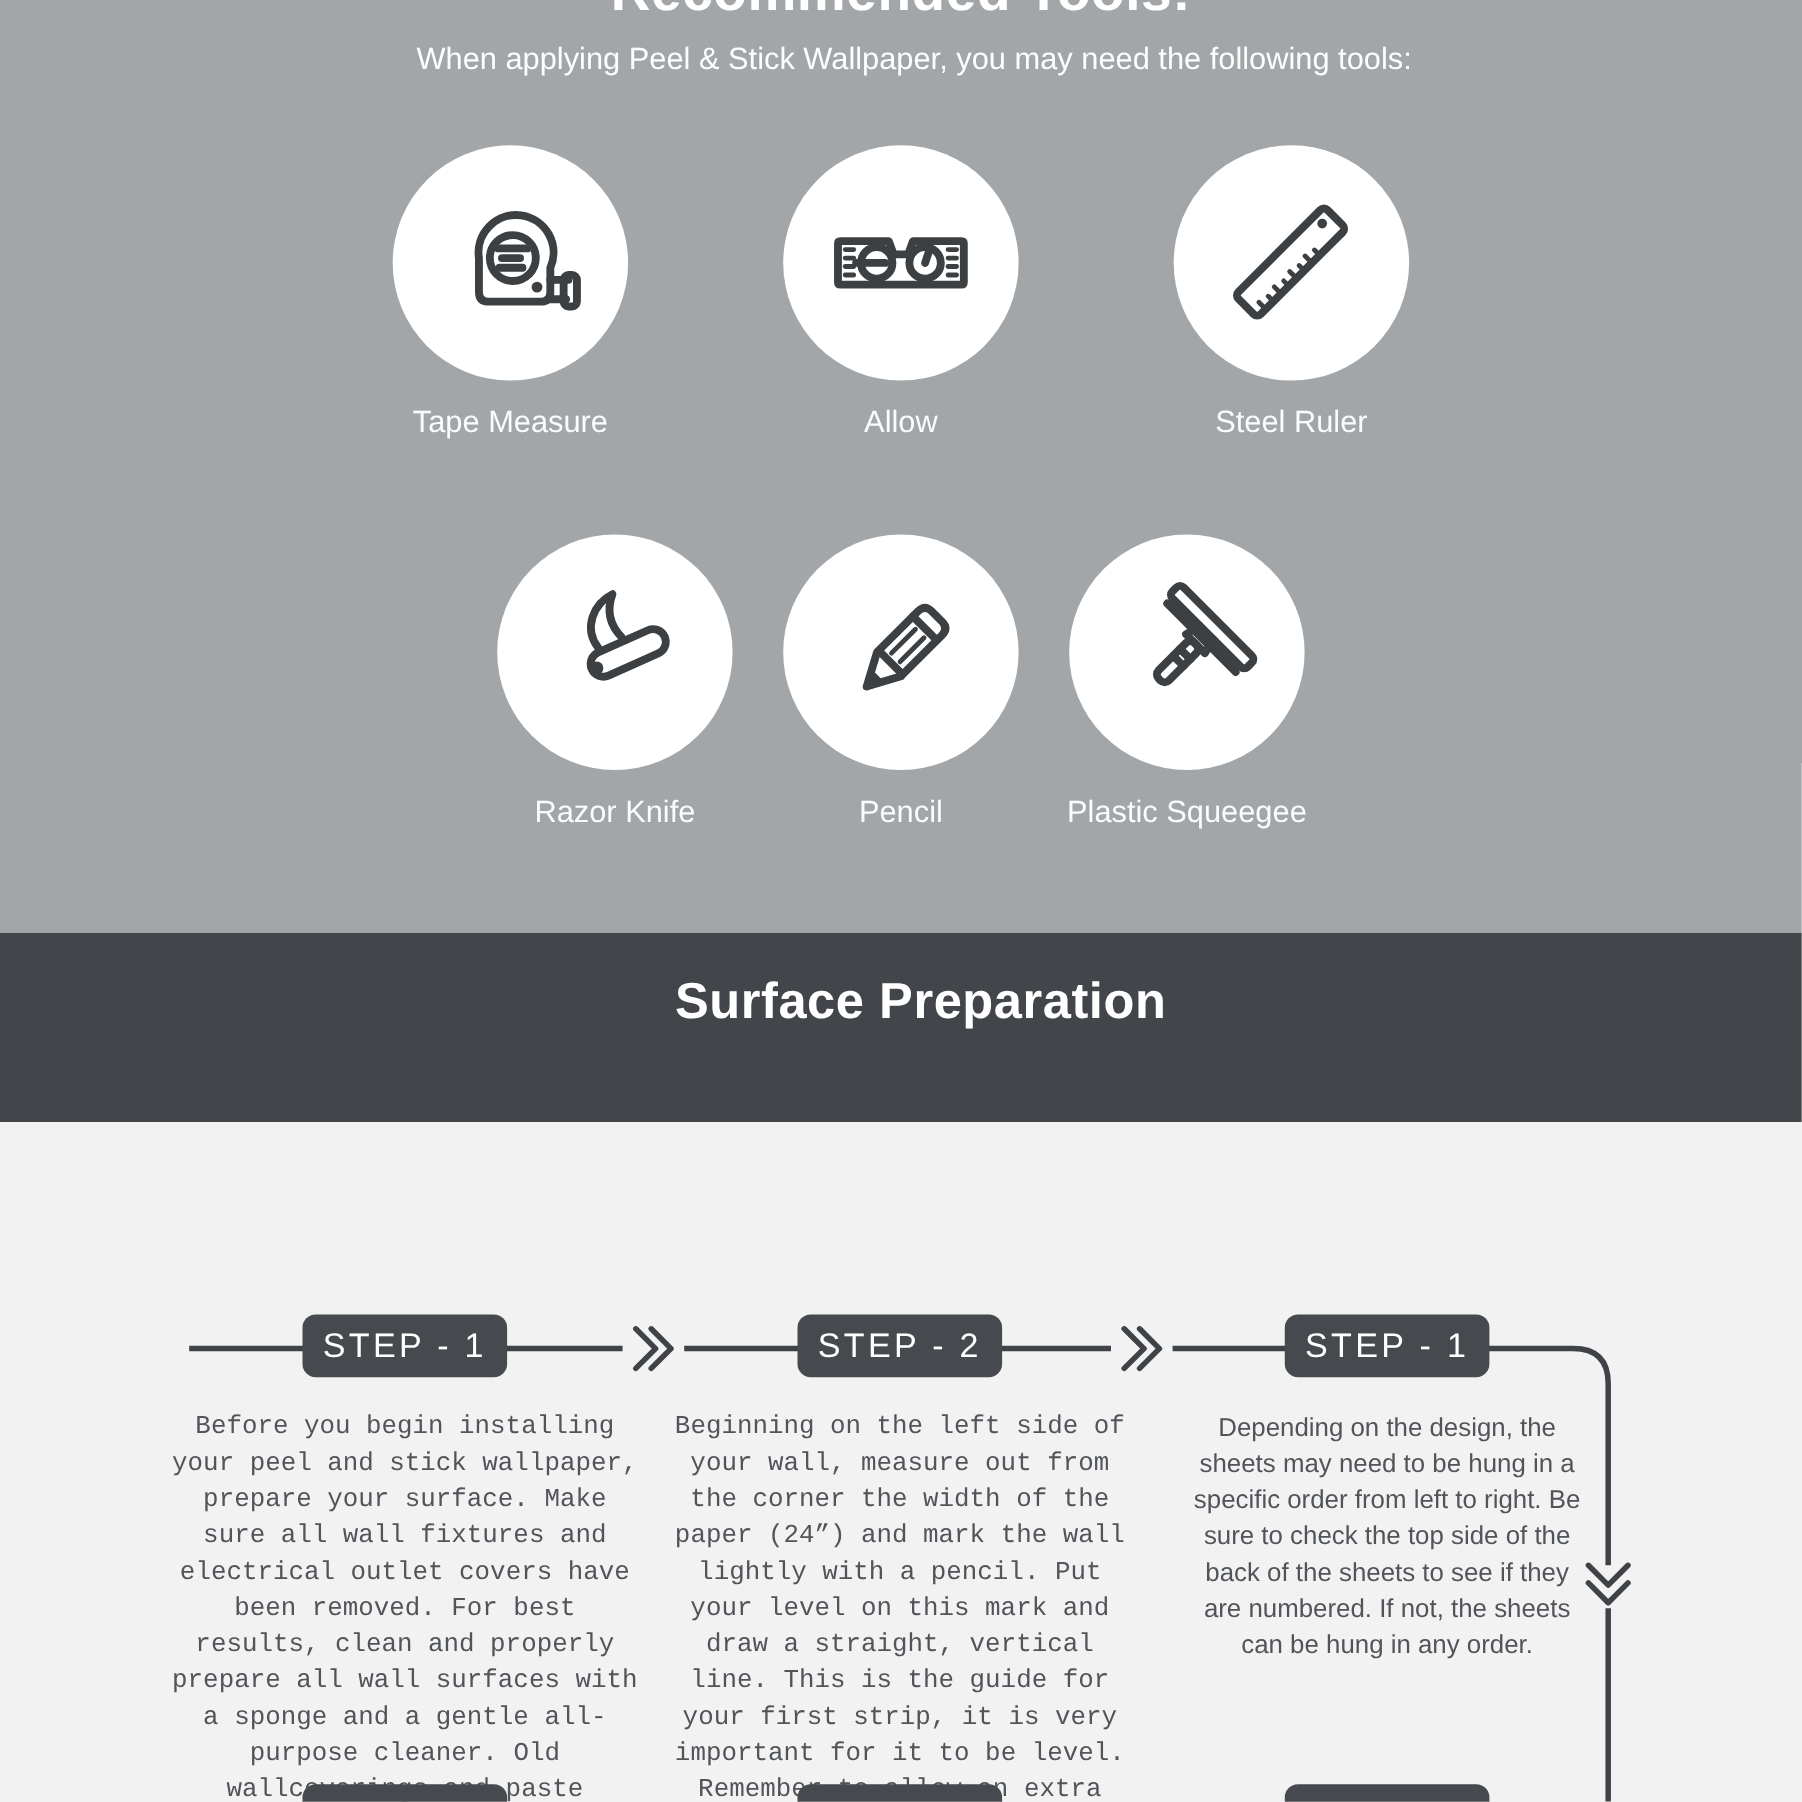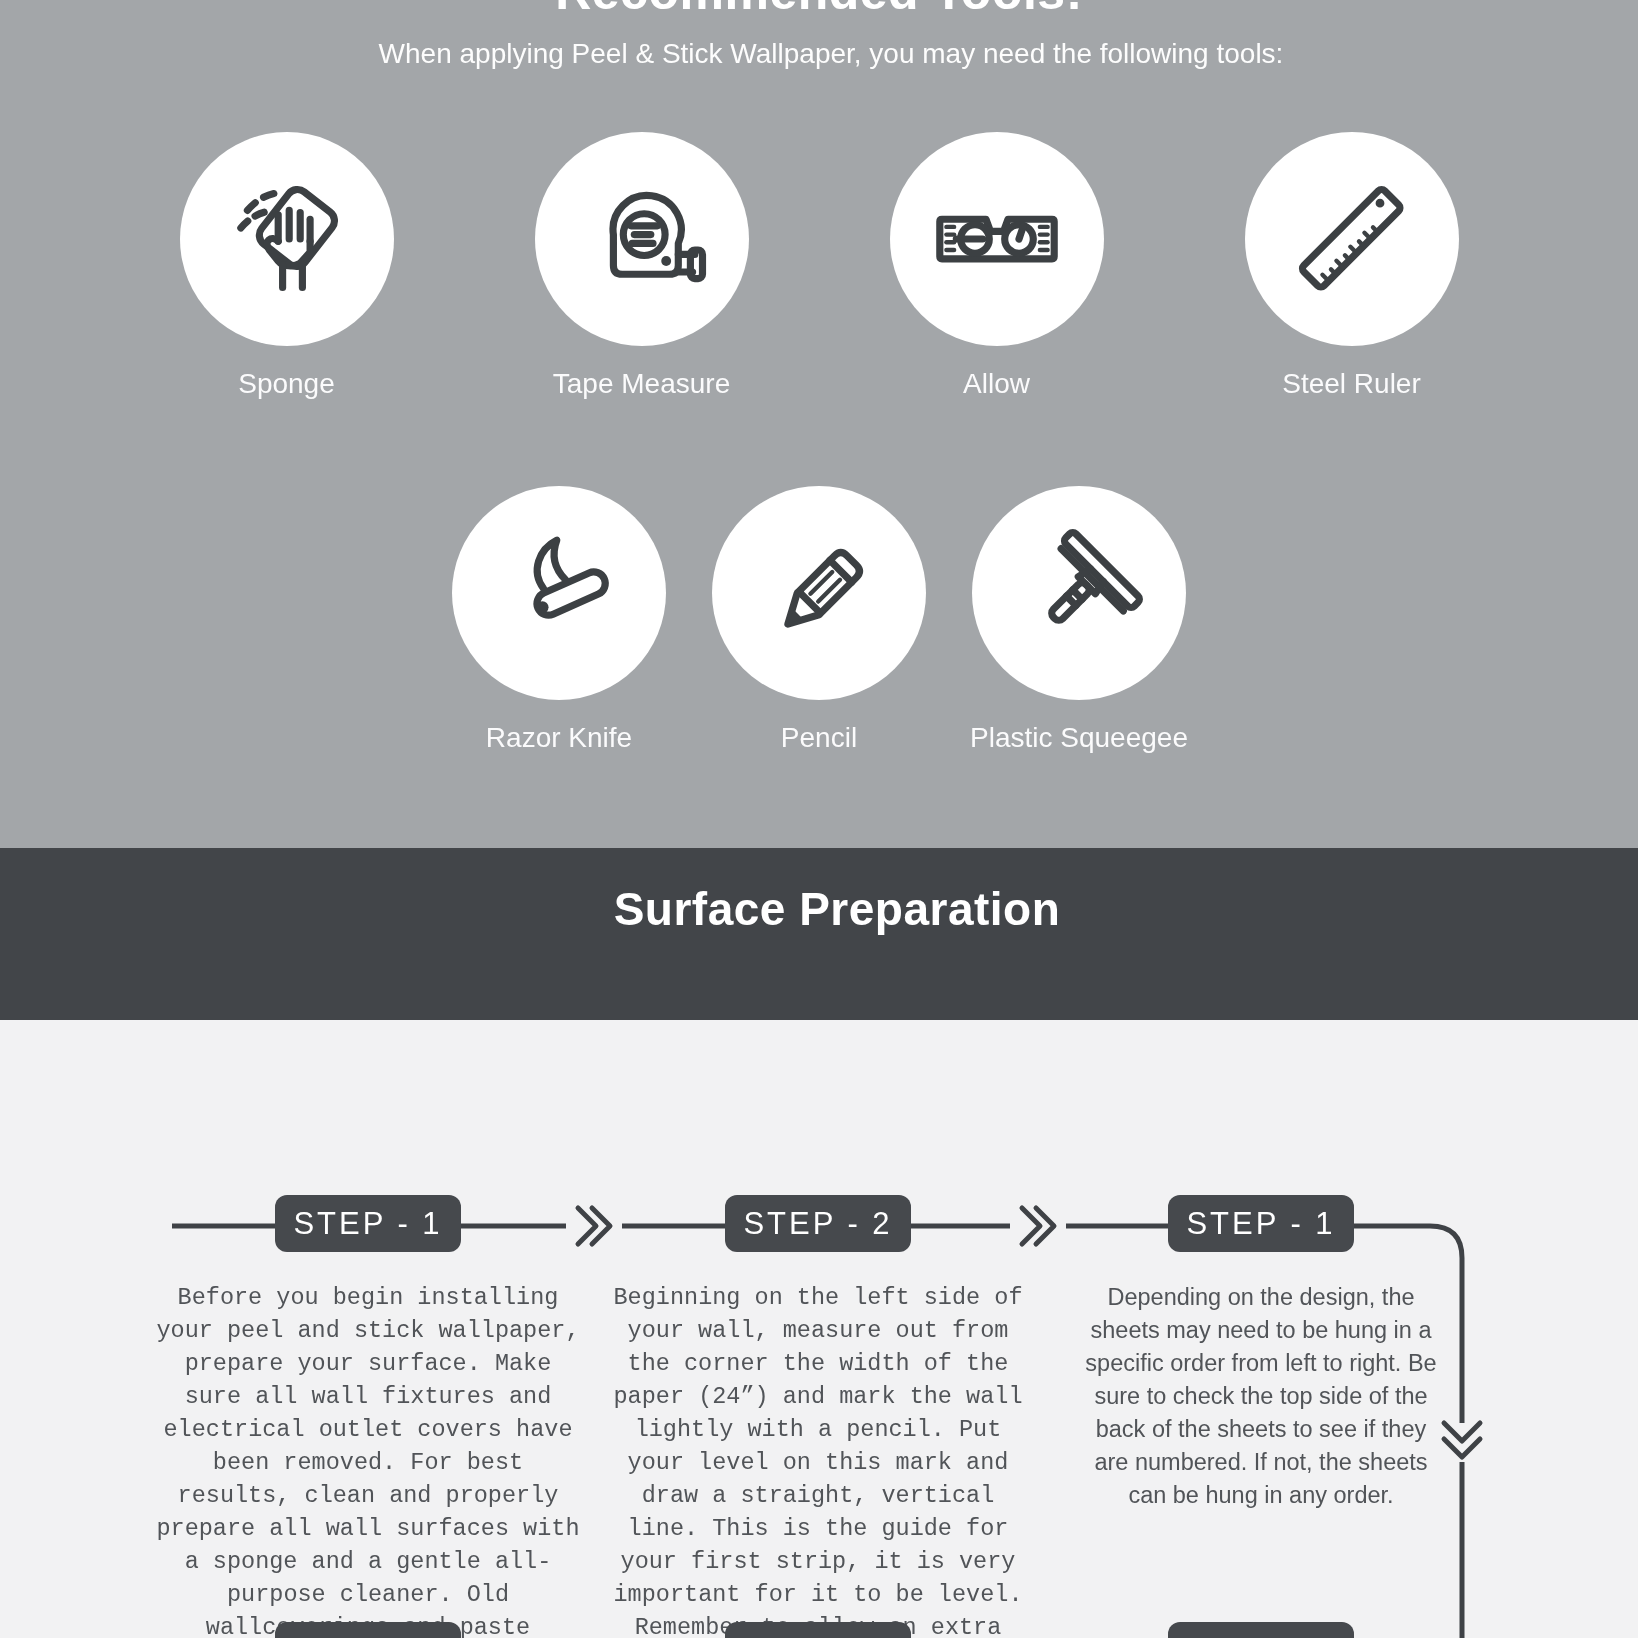--- a/index.html
+++ b/index.html
@@ -51,39 +51,20 @@
 </head>
 <body>
 
 <div class="page">
 
   <section class="sec-tools">
     <h1 class="tools-title">Recommended Tools:</h1>
     <p class="tools-subtitle">When applying Peel &amp; Stick Wallpaper, you may need the following tools:</p>
 
     <div class="tool-row row-1">
-      <div class="tool">
-        <div class="tool-circle">
-          <svg viewBox="0 0 120 120">
-            <g class="ic">
-              <path d="M24,34 Q36,20 52,18" stroke-dasharray="10 9"></path>
-              <path d="M18,50 Q28,38 42,35" stroke-dasharray="9 8"></path>
-              <rect x="44" y="20" width="50" height="60" rx="10" transform="rotate(38 69 50)"></rect>
-              <path d="M52,62 V38"></path>
-                <path d="M62,60 V34"></path>
-                <path d="M72,60 V36"></path>
-                <path d="M81,62 V42"></path>
-              <path d="M52,62 C46,56 38,62 44,70 L52,80 C56,85 66,86 72,82 L81,72 V62"></path>
-              <path d="M56,84 V104"></path>
-                <path d="M74,84 V104"></path>
-            </g>
-          </svg>
-        </div>
-        <div class="tool-label">Sponge</div>
-      </div>
 
       <div class="tool">
         <div class="tool-circle">
           <svg viewBox="0 0 120 120">
             <g class="ic">
               <path d="M34,84 V56 A31,31 0 1 1 93,64 V84 Q93,92 85,92 H42 Q34,92 34,84 Z"></path>
               <circle cx="62" cy="56" r="19"></circle>
               <path d="M50,48 H74"></path>
                 <path d="M53,56 H68"></path>
                 <path d="M51,64 H70"></path>

